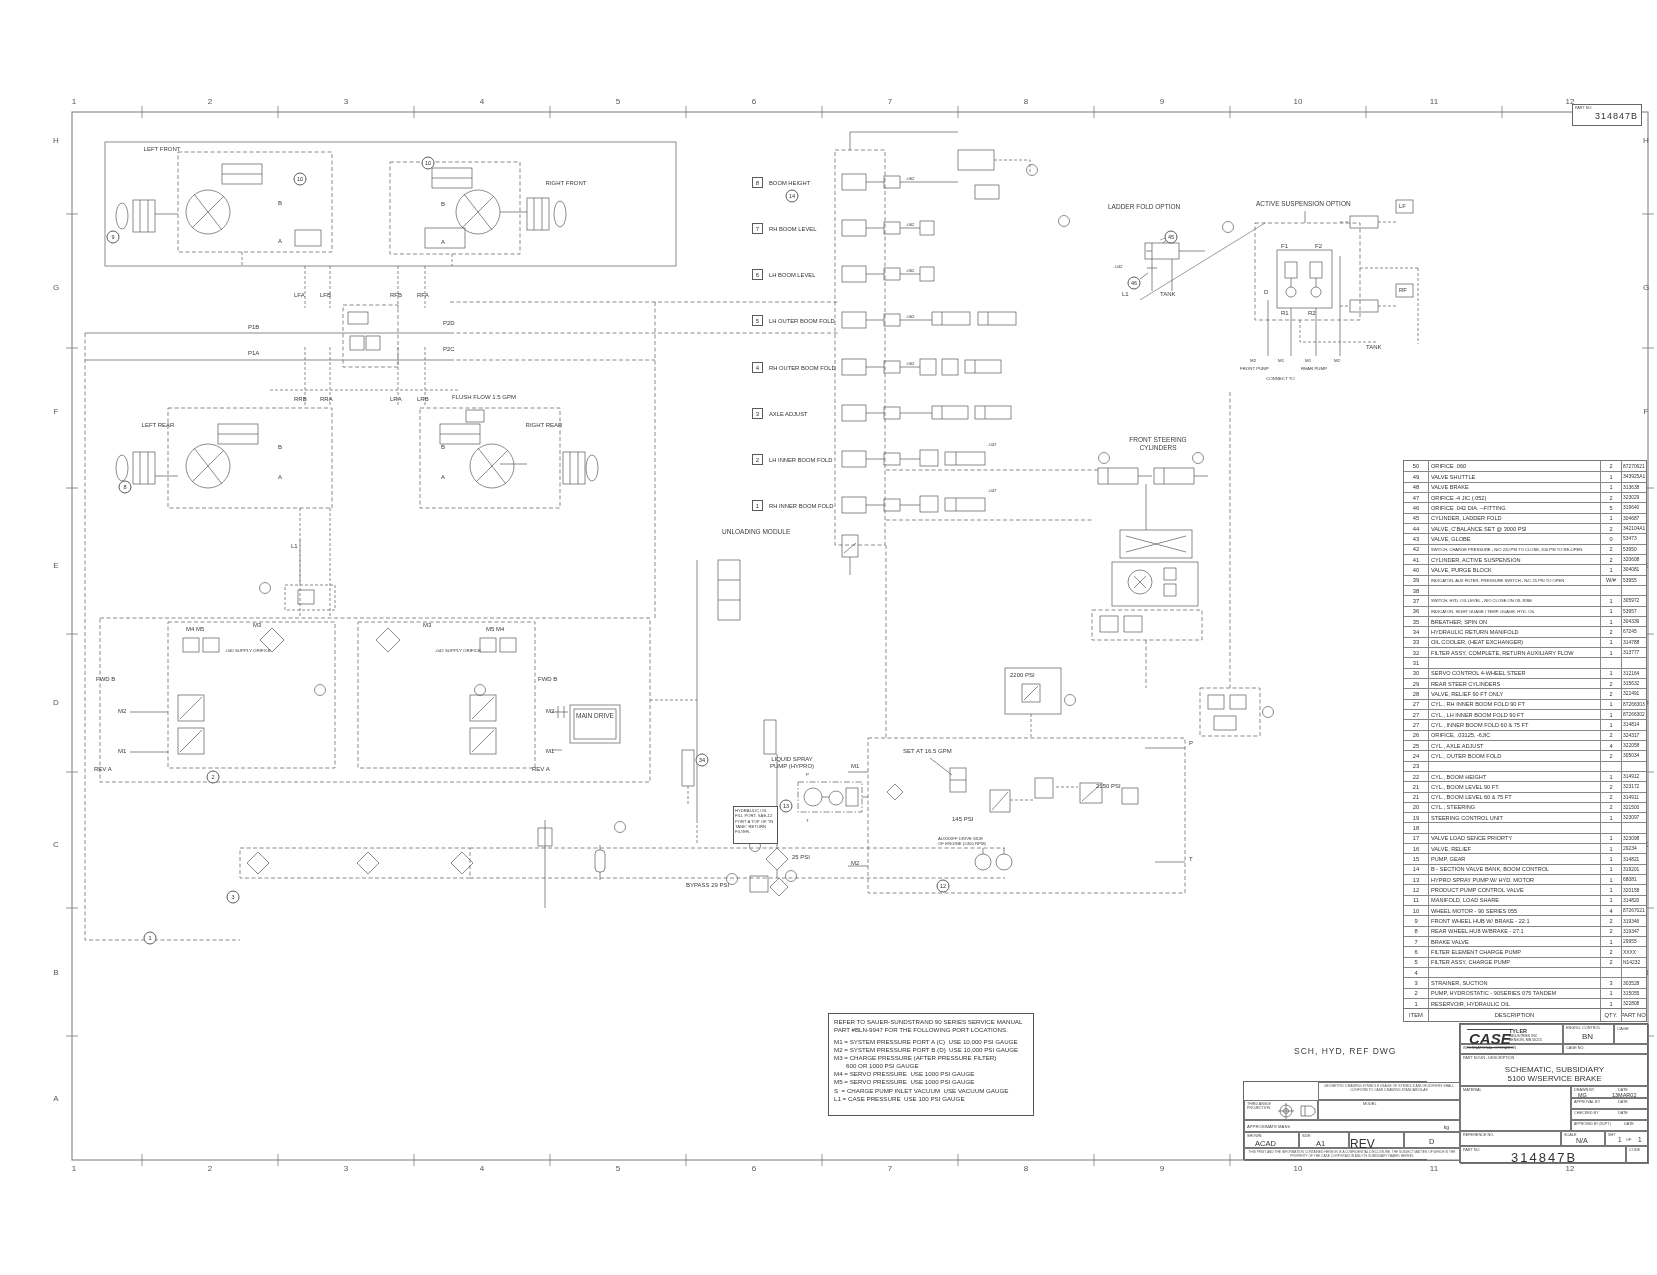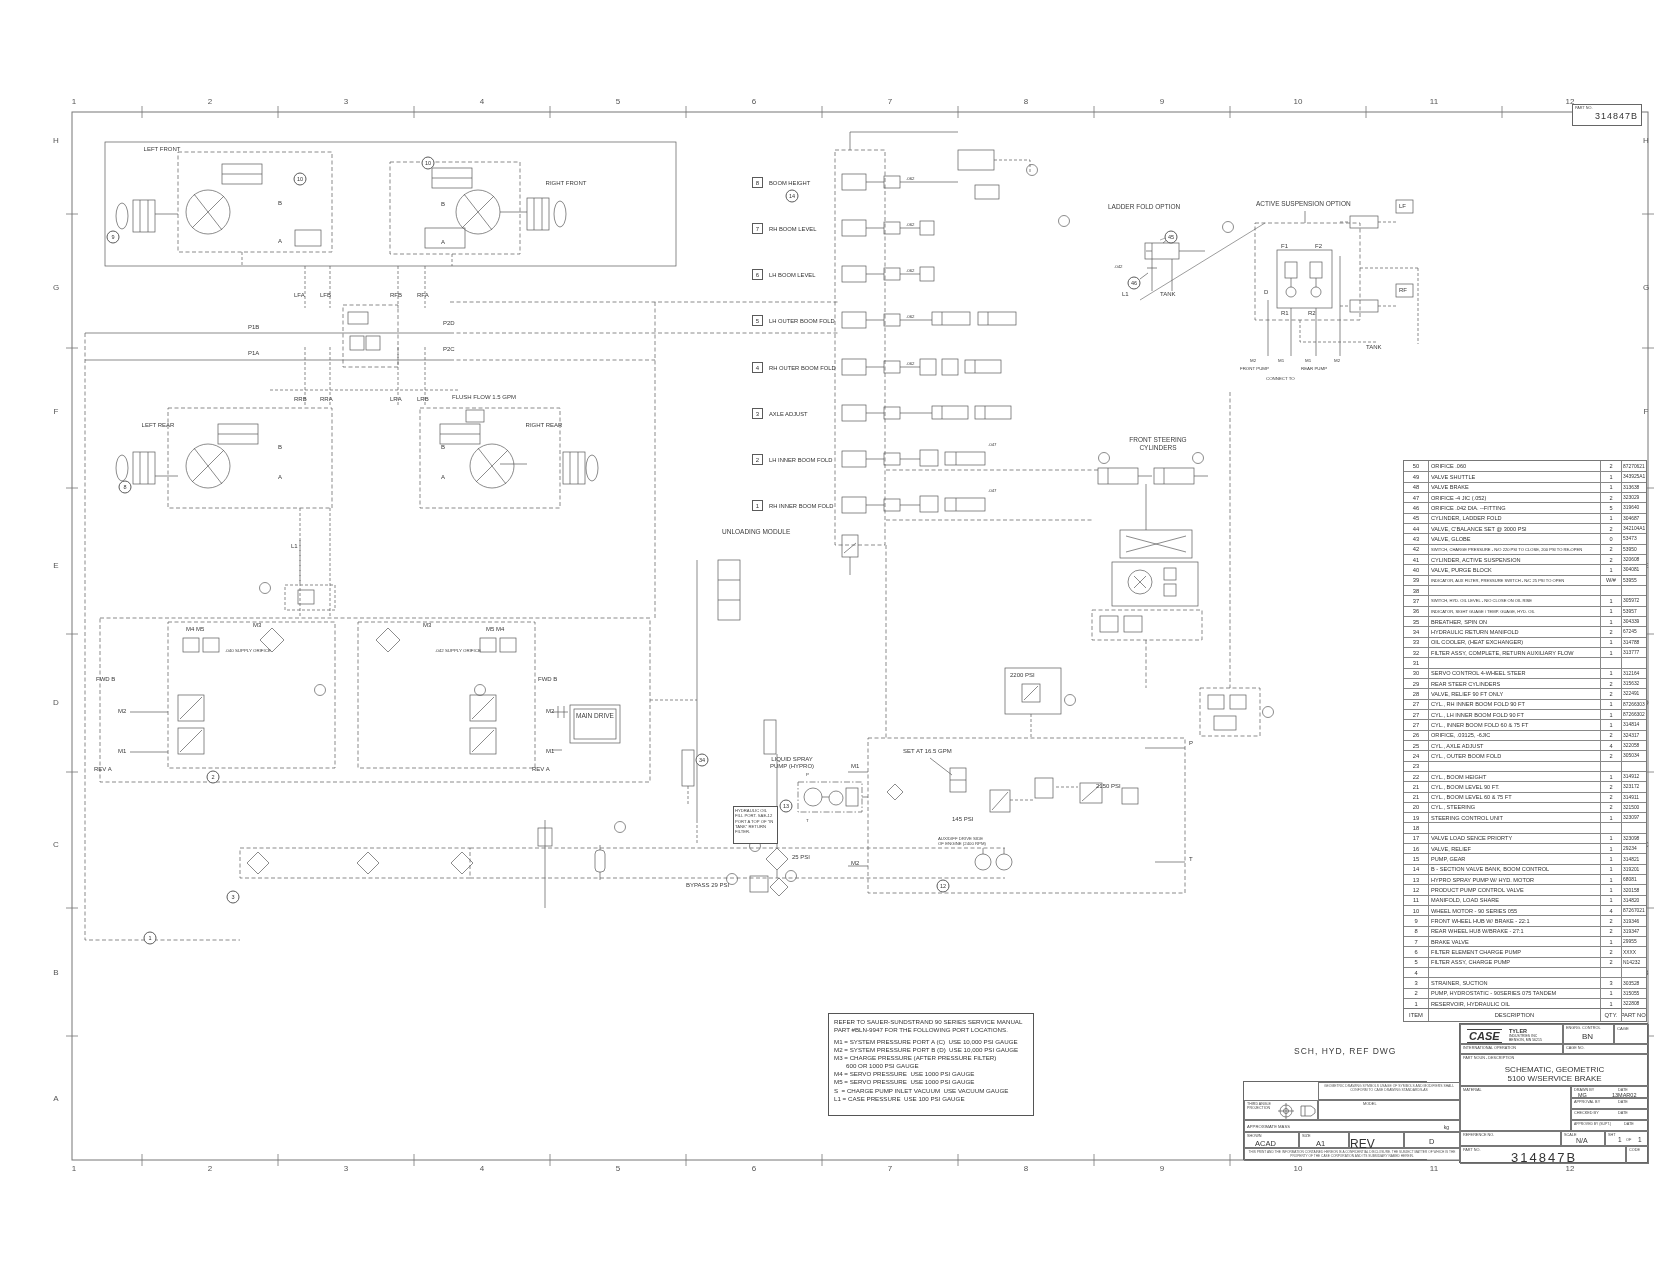--- a/index.html
+++ b/index.html
@@ -882,21 +882,21 @@
         <div class="pcell ci">ITEM</div>
         <div class="pcell cd" style="justify-content: center;">DESCRIPTION</div>
         <div class="pcell cq">QTY.</div>
         <div class="pcell cp">PART NO.</div>
       </div>
     </div>
 
   <div class="tb" style="left:1459px;top:1023px;width:189px;height:140px;">
 
     <div class="cell" style="left:0;top:0;width:103px;height:20px;">
-      <span class="cv" style="left:6px;top:4px;font-size:11px;font-weight:bold;font-style:italic;border-top:1.5px solid #444;border-bottom:1.5px solid #444;padding:0 2px;">CASE</span>
+      <span class="cv" style="left:6px;top:4px;font-size:15px;font-weight:bold;font-style:italic;border-top:1.5px solid #444;border-bottom:1.5px solid #444;padding:0 2px;">CASE</span>
       <span class="cv" style="left:48px;top:3px;font-size:5.5px;font-weight:bold;">TYLER</span>
       <span class="cv" style="left:48px;top:9px;font-size:3.5px;">INDUSTRIES INC</span>
       <span class="cv" style="left:48px;top:13px;font-size:3.5px;">BENSON, MN 56215</span>
     </div>
     <div class="cell" style="left:103px;top:0;width:51px;height:20px;">
       <span class="cl">ENGRG. CONTROL</span>
       <span class="cv" style="left:18px;top:7px;font-size:8px;">BN</span>
     </div>
     <div class="cell" style="left:154px;top:0;width:35px;height:20px;">
       <span class="cl" style="font-size:4.2px;">CAGE</span>
@@ -904,21 +904,21 @@
 
     <div class="cell" style="left:0;top:20px;width:103px;height:10px;">
       <span class="cl">INTERNATIONAL OPERATION</span>
     </div>
     <div class="cell" style="left:103px;top:20px;width:86px;height:10px;">
       <span class="cl">CAGE NO.</span>
     </div>
 
     <div class="cell" style="left:0;top:30px;width:189px;height:32px;">
       <span class="cl">PART NOUN - DESCRIPTION</span>
-      <span class="desc1">SCHEMATIC, GEOMETRIC</span>
+      <span class="desc1">SCHEMATIC, SUBSIDIARY</span>
       <span class="desc2">5100 W/SERVICE BRAKE</span>
     </div>
 
     <div class="cell" style="left:0;top:62px;width:111px;height:45px;">
       <span class="cl">MATERIAL</span>
     </div>
     <div class="cell" style="left:111px;top:62px;width:78px;height:12px;">
       <span class="cl">DRAWN BY</span>
       <span class="cv" style="left:6px;top:5px;font-size:5.5px;">MG</span>
       <span class="cl" style="left:46px;">DATE</span>

